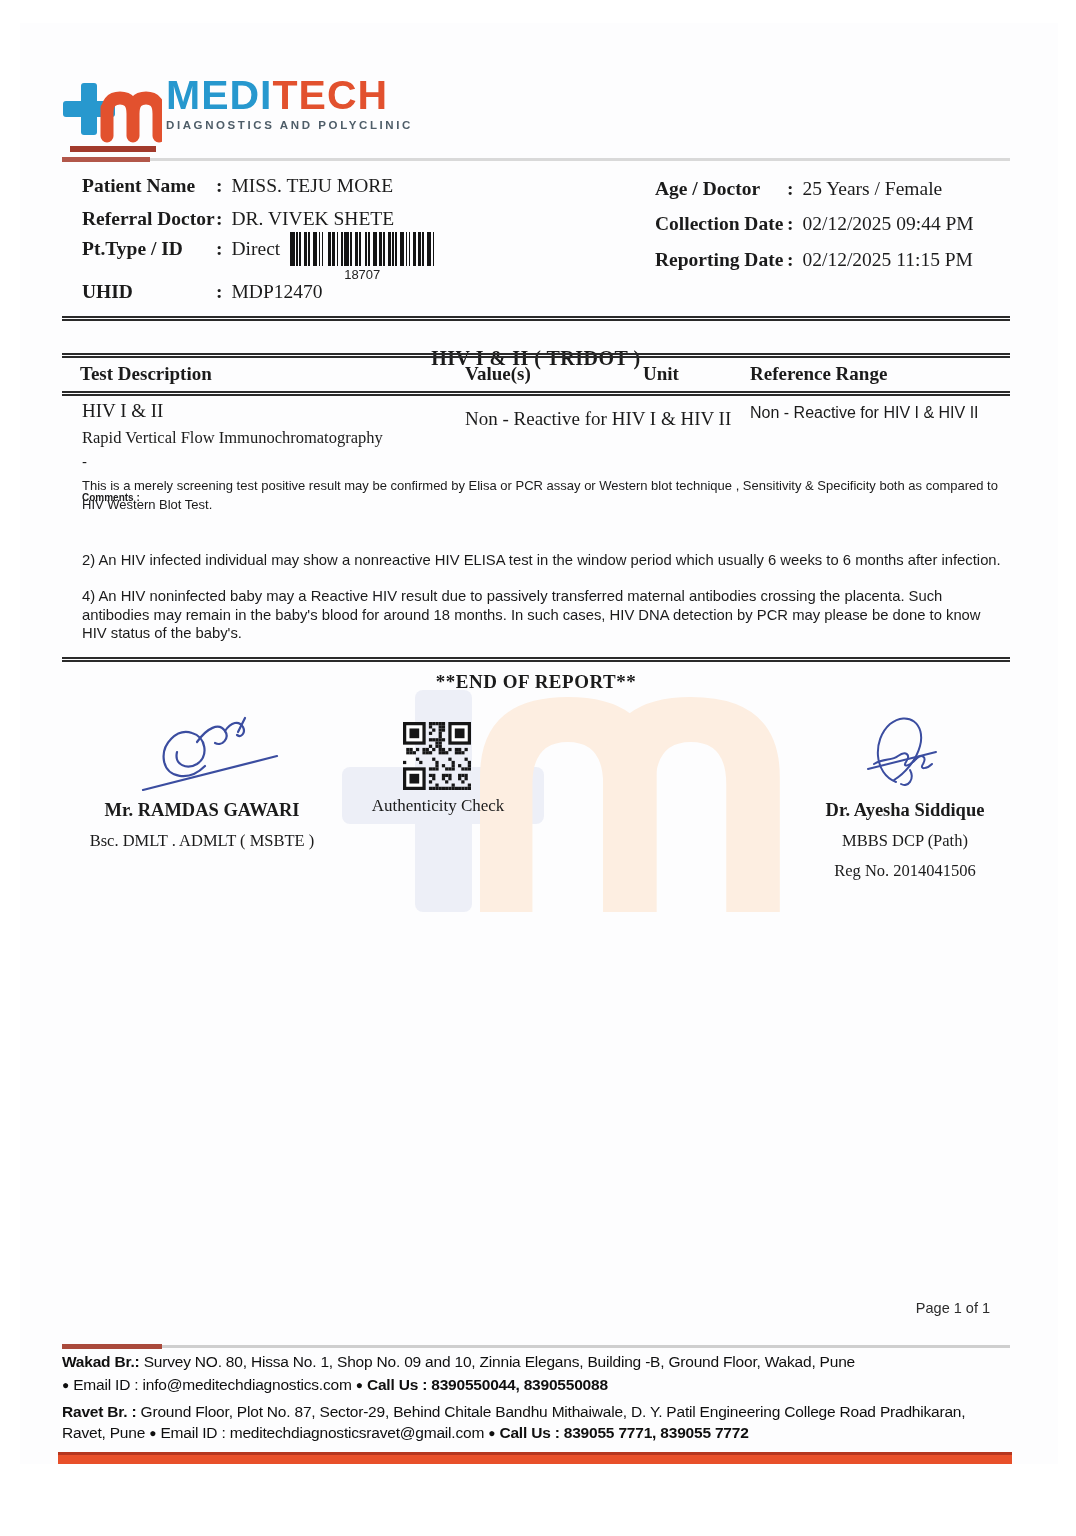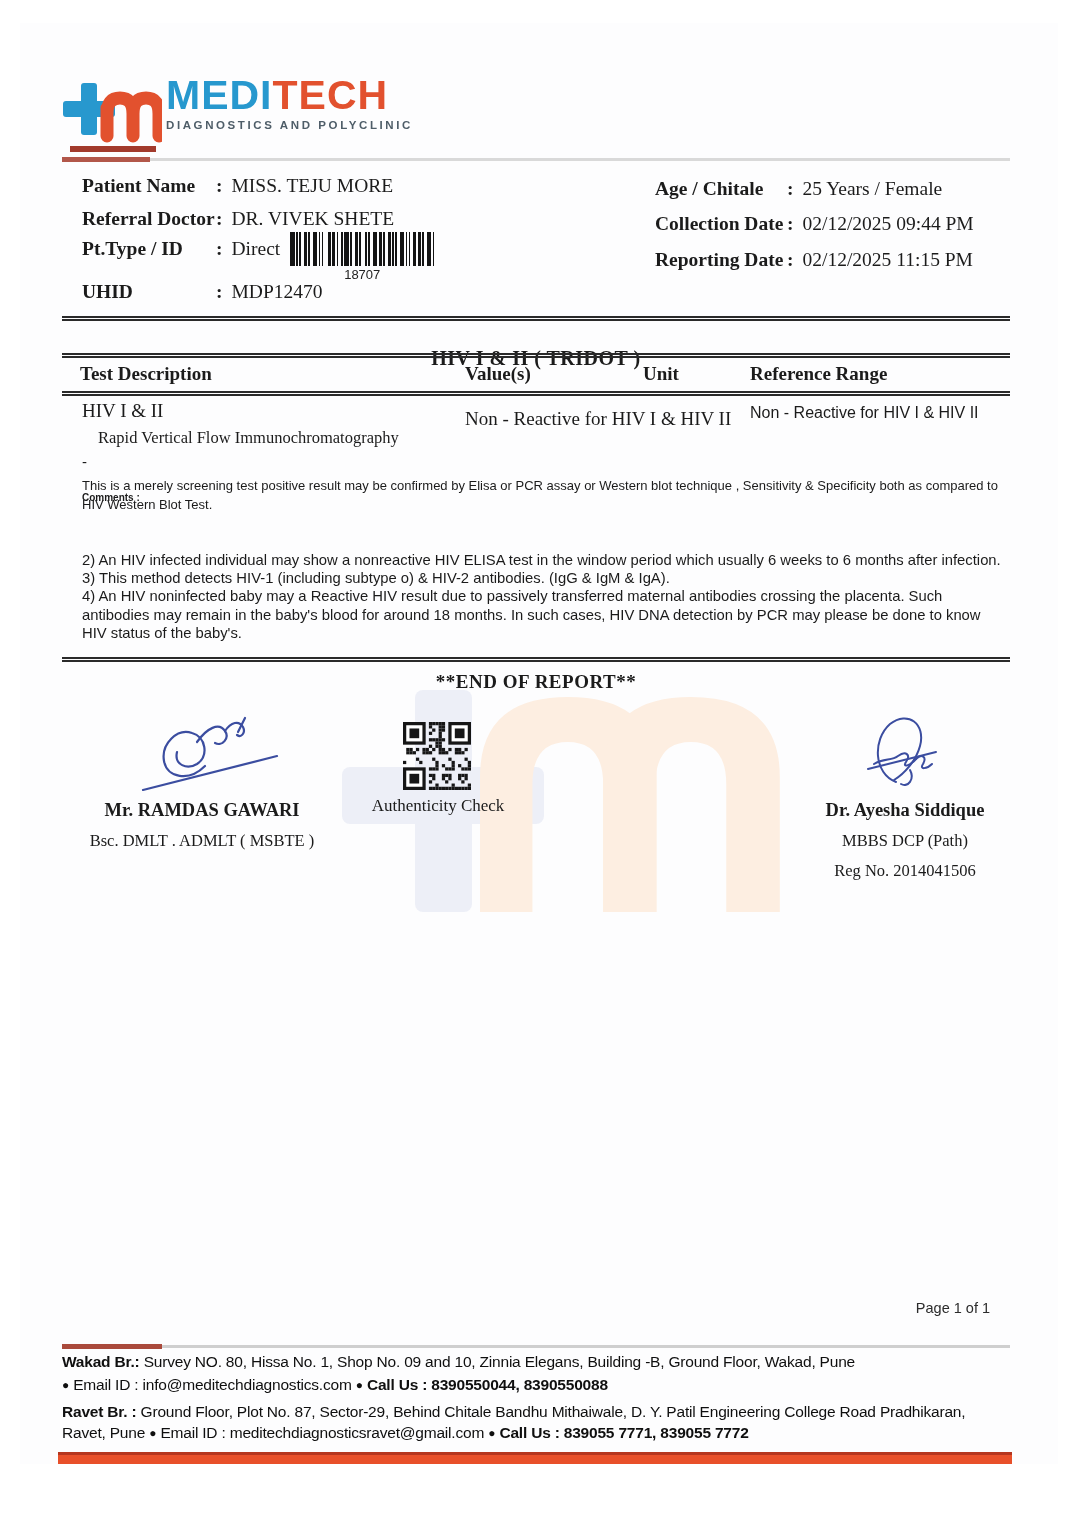--- a/index.html
+++ b/index.html
@@ -33,21 +33,21 @@
   .barcode{display:inline-block;line-height:0;}
   .barcode-num{font-family:Liberation Sans, sans-serif;font-size:13px;color:#222;margin-top:1px;}
 
   
   .dbl{position:absolute;left:62px;width:948px;height:5px;border-top:2px solid #2a2a2a;border-bottom:2px solid #2a2a2a;box-sizing:border-box;}
   .dbl1{top:316px;} .dbl2{top:353px;} .dbl3{top:391px;} .dbl4{top:657px;}
   .rpt-title{position:absolute;left:62px;top:327px;width:948px;text-align:center;font-weight:700;font-size:20px;letter-spacing:.5px;margin-top:20px;}
   .th{position:absolute;top:363px;font-weight:700;font-size:19px;}
   .c-test{left:80px;} .c-val{left:465px;} .c-unit{left:643px;} .c-ref{left:750px;}
   .row-test{position:absolute;left:82px;top:400px;font-size:19px;}
-  .row-method{position:absolute;left:82px;top:428px;font-size:16.5px;margin-left:16px;}
+  .row-method{position:absolute;left:82px;top:428px;font-size:16.5px;}
   .row-value{position:absolute;left:465px;top:408px;font-size:19px;}
   .row-unit{position:absolute;left:643px;top:408px;font-size:17px;}
   .row-ref{position:absolute;left:750px;top:404px;font-size:16px;font-family:"Liberation Sans",sans-serif;}
 
   
   .sans{font-family:"Liberation Sans",sans-serif;}
   .note-dash{position:absolute;left:82px;top:453px;font-size:15px;}
   .note-par{position:absolute;left:82px;top:477px;width:922px;font-size:13px;line-height:18.5px;}
   .comments-lbl{position:absolute;left:82px;top:492px;font-size:10px;font-weight:700;}
   .cmt{position:absolute;left:82px;width:922px;font-size:14.8px;line-height:18.5px;}
@@ -137,21 +137,21 @@
       <span class="barcode-num">18707</span>
     </span>
   </div>
   <div class="info-row pl pl-row4">
     <span class="lbl">UHID</span>
       <span class="sep">:</span>
     <span class="val">MDP12470</span>
   </div>
 
   <div class="info-row pr pr-row1">
-    <span class="lbl">Age / Chitale</span>
+    <span class="lbl">Age / Doctor</span>
       <span class="sep">:</span>
     <span class="val">25 Years / Female</span>
   </div>
   <div class="info-row pr pr-row2">
     <span class="lbl">Collection Date</span>
       <span class="sep">:</span>
     <span class="val">02/12/2025 09:44 PM</span>
   </div>
   <div class="info-row pr pr-row3">
     <span class="lbl">Reporting Date</span>
@@ -172,21 +172,20 @@
   <div class="row-test">HIV I &amp; II</div>
   <div class="row-method">Rapid Vertical Flow Immunochromatography</div>
   <div class="row-value">Non - Reactive for HIV I &amp; HIV II</div>
   <div class="row-unit"></div>
   <div class="row-ref">Non - Reactive for HIV I &amp; HIV II</div>
 
   <div class="note-dash sans">-</div>
   <div class="note-par sans">This is a merely screening test positive result may be confirmed by Elisa or PCR assay or Western blot technique , Sensitivity &amp; Specificity both as compared to HIV Western Blot Test.</div>
   <div class="comments-lbl sans">Comments :</div>
   <div class="cmt cmt2 sans">2) An HIV infected individual may show a nonreactive HIV ELISA test in the window period which usually 6 weeks to 6 months after infection.</div>
-  <div class="cmt cmt3 sans">3) This method detects HIV-1 (including subtype o) &amp; HIV-2 antibodies. (IgG &amp; IgM &amp; IgA).</div>
   <div class="cmt cmt4 sans">4) An HIV noninfected baby may a Reactive HIV result due to passively transferred maternal antibodies crossing the placenta. Such antibodies may remain in the baby's blood for around 18 months. In such cases, HIV DNA detection by PCR may please be done to know HIV status of the baby's.</div>
 
   <div class="dbl dbl4"></div>
   <div class="end-report">**END OF REPORT**</div>
 
   <div class="qr-box" id="qr-box"><svg width="68" height="68" viewBox="0 0 67.2 67.2" xmlns="http://www.w3.org/2000/svg">
         <rect x="0" y="38.400000000000006" width="3.2" height="3.2" fill="#161616"></rect>
         <rect x="3.2" y="25.6" width="3.2" height="3.2" fill="#161616"></rect>
         <rect x="3.2" y="28.8" width="3.2" height="3.2" fill="#161616"></rect>
         <rect x="6.4" y="25.6" width="3.2" height="3.2" fill="#161616"></rect>

